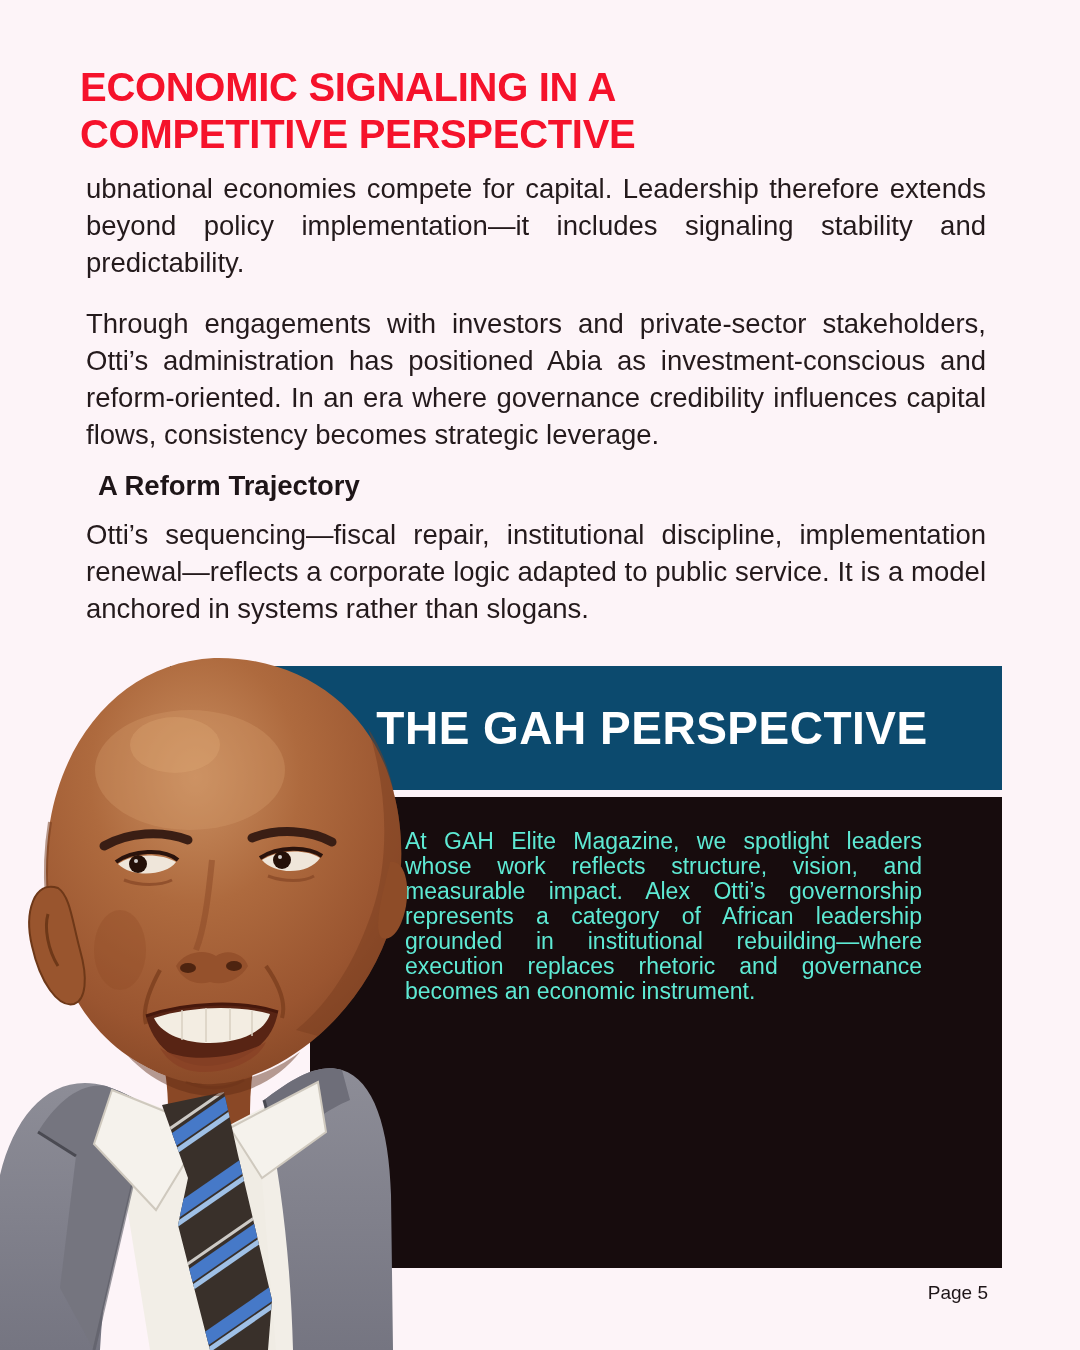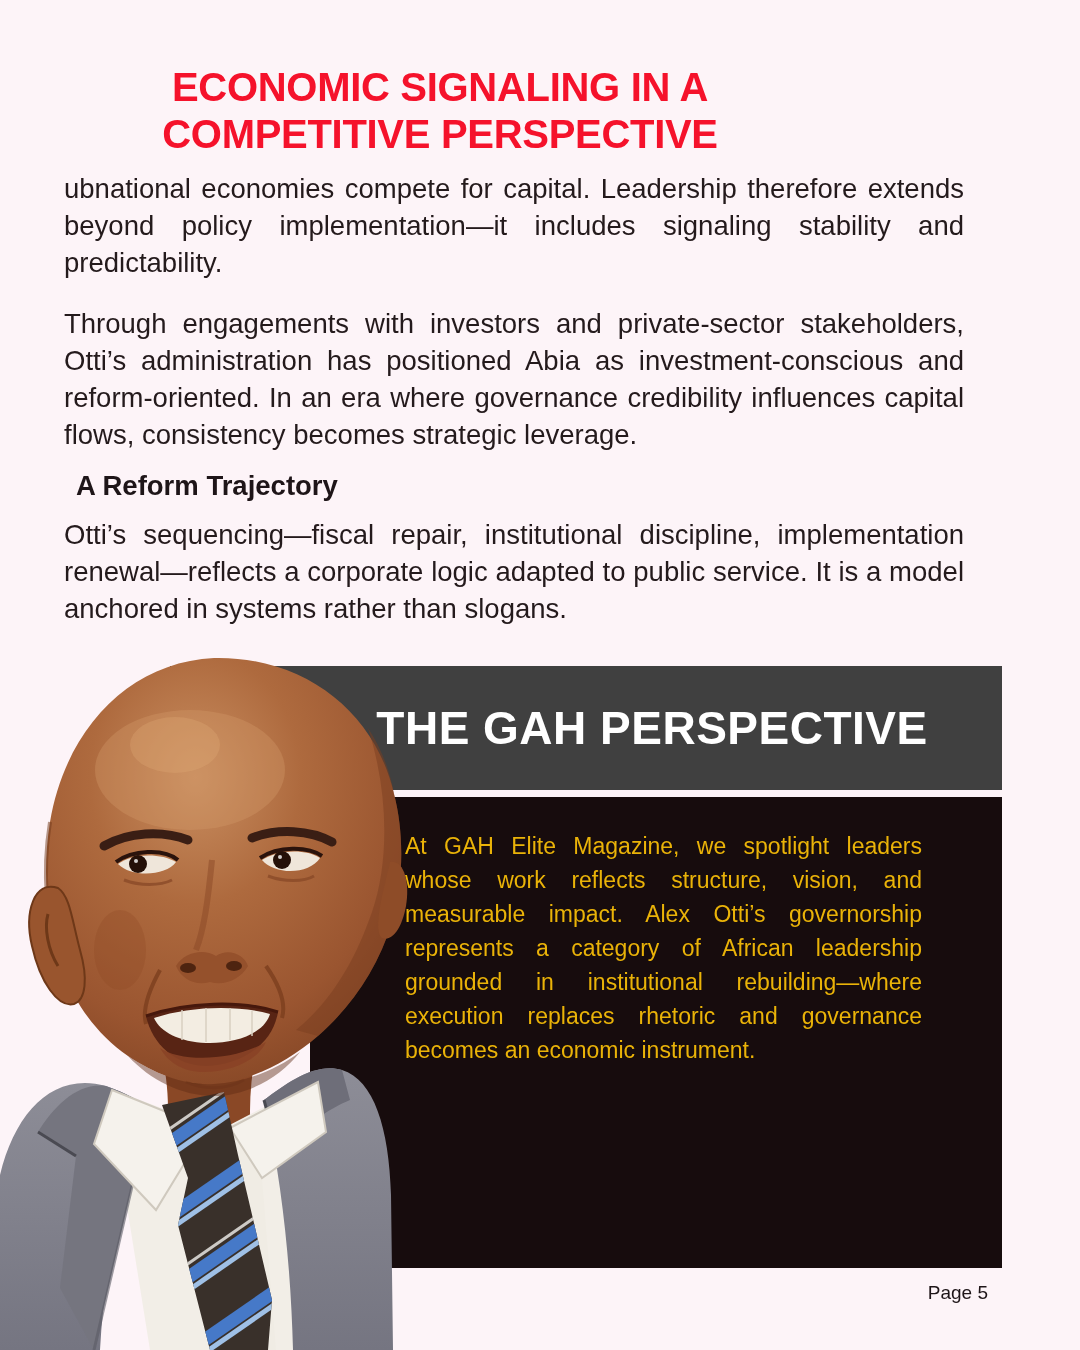--- a/index.html
+++ b/index.html
@@ -8,25 +8,25 @@
     width:1080px;height:1350px;
     margin:0 auto;
     background:#FDF4F8;
     overflow:hidden;
     font-family:"Liberation Sans", sans-serif;
   }
   
   .headline{
     position:absolute;left:80px;top:64px;width:720px;
     font-size:40px;line-height:47px;font-weight:bold;
-    letter-spacing:-0.3px;color:#F5122B;text-align:center;
+    letter-spacing:-0.3px;color:#F5122B;
   }
   
   .copy{
-    position:absolute;left:64px;top:170px;width:900px;
+    position:absolute;left:86px;top:170px;width:900px;
     font-size:27.5px;line-height:37px;color:#241A1C;
     text-align:justify;
   }
   .copy p{margin:0;}
   .copy .p1{margin-bottom:24px;}
   .copy .p2{margin-bottom:14px;}
   .copy h3{
     font-size:27.5px;line-height:37px;margin:12px;
     font-weight:bold;text-align:left;color:#1E1518;
   }
@@ -40,21 +40,21 @@
   .banner span{
     color:#ffffff;font-size:46px;font-weight:bold;
     letter-spacing:0.5px;white-space:nowrap;
   }
   .panel{
     position:absolute;left:310px;top:797px;width:692px;height:471px;
     background:#170C0D;box-sizing:border-box;
     padding:32px 80px 0 95px;
   }
   .panel p{
-    margin:0;color:#eab308;font-size:23px;line-height:34px;
+    margin:0;color:#5eead4;font-size:23px;line-height:25px;
     text-align:justify;
   }
   .panel .bp1{margin-bottom:33px;}
   
   .page-number{
     position:absolute;right:92px;top:1282px;
     font-size:19px;color:#1E1518;
   }
   
   .portrait{
@@ -71,21 +71,21 @@
     <div>COMPETITIVE PERSPECTIVE</div>
   </div>
 
   <div class="copy">
     <p class="p1">ubnational economies compete for capital. Leadership therefore extends beyond policy implementation—it includes signaling stability and predictability.</p>
     <p class="p2">Through engagements with investors and private-sector stakeholders, Otti’s administration has positioned Abia as investment-conscious and reform-oriented. In an era where governance credibility influences capital flows, consistency becomes strategic leverage.</p>
     <h3>A Reform Trajectory</h3>
     <p class="p3">Otti’s sequencing—fiscal repair, institutional discipline, implementation renewal—reflects a corporate logic adapted to public service. It is a model anchored in systems rather than slogans.</p>
   </div>
 
-  <div class="banner" style="background: #404040;">
+  <div class="banner" style="background: #0c4a6e;">
     <span>THE GAH PERSPECTIVE</span>
   </div>
 
   <div class="panel" style="background: rgb(23, 12, 13);">
     <p class="bp1">At GAH Elite Magazine, we spotlight leaders whose work reflects structure, vision, and measurable impact. Alex Otti’s governorship represents a category of African leadership grounded in institutional rebuilding—where execution replaces rhetoric and governance becomes an economic instrument.</p>
   </div>
 
   <svg class="portrait" viewBox="0 0 440 700" xmlns="http://www.w3.org/2000/svg" aria-hidden="true">
     <defs>
       <radialGradient id="skin" cx="0.42" cy="0.28" r="0.85">

